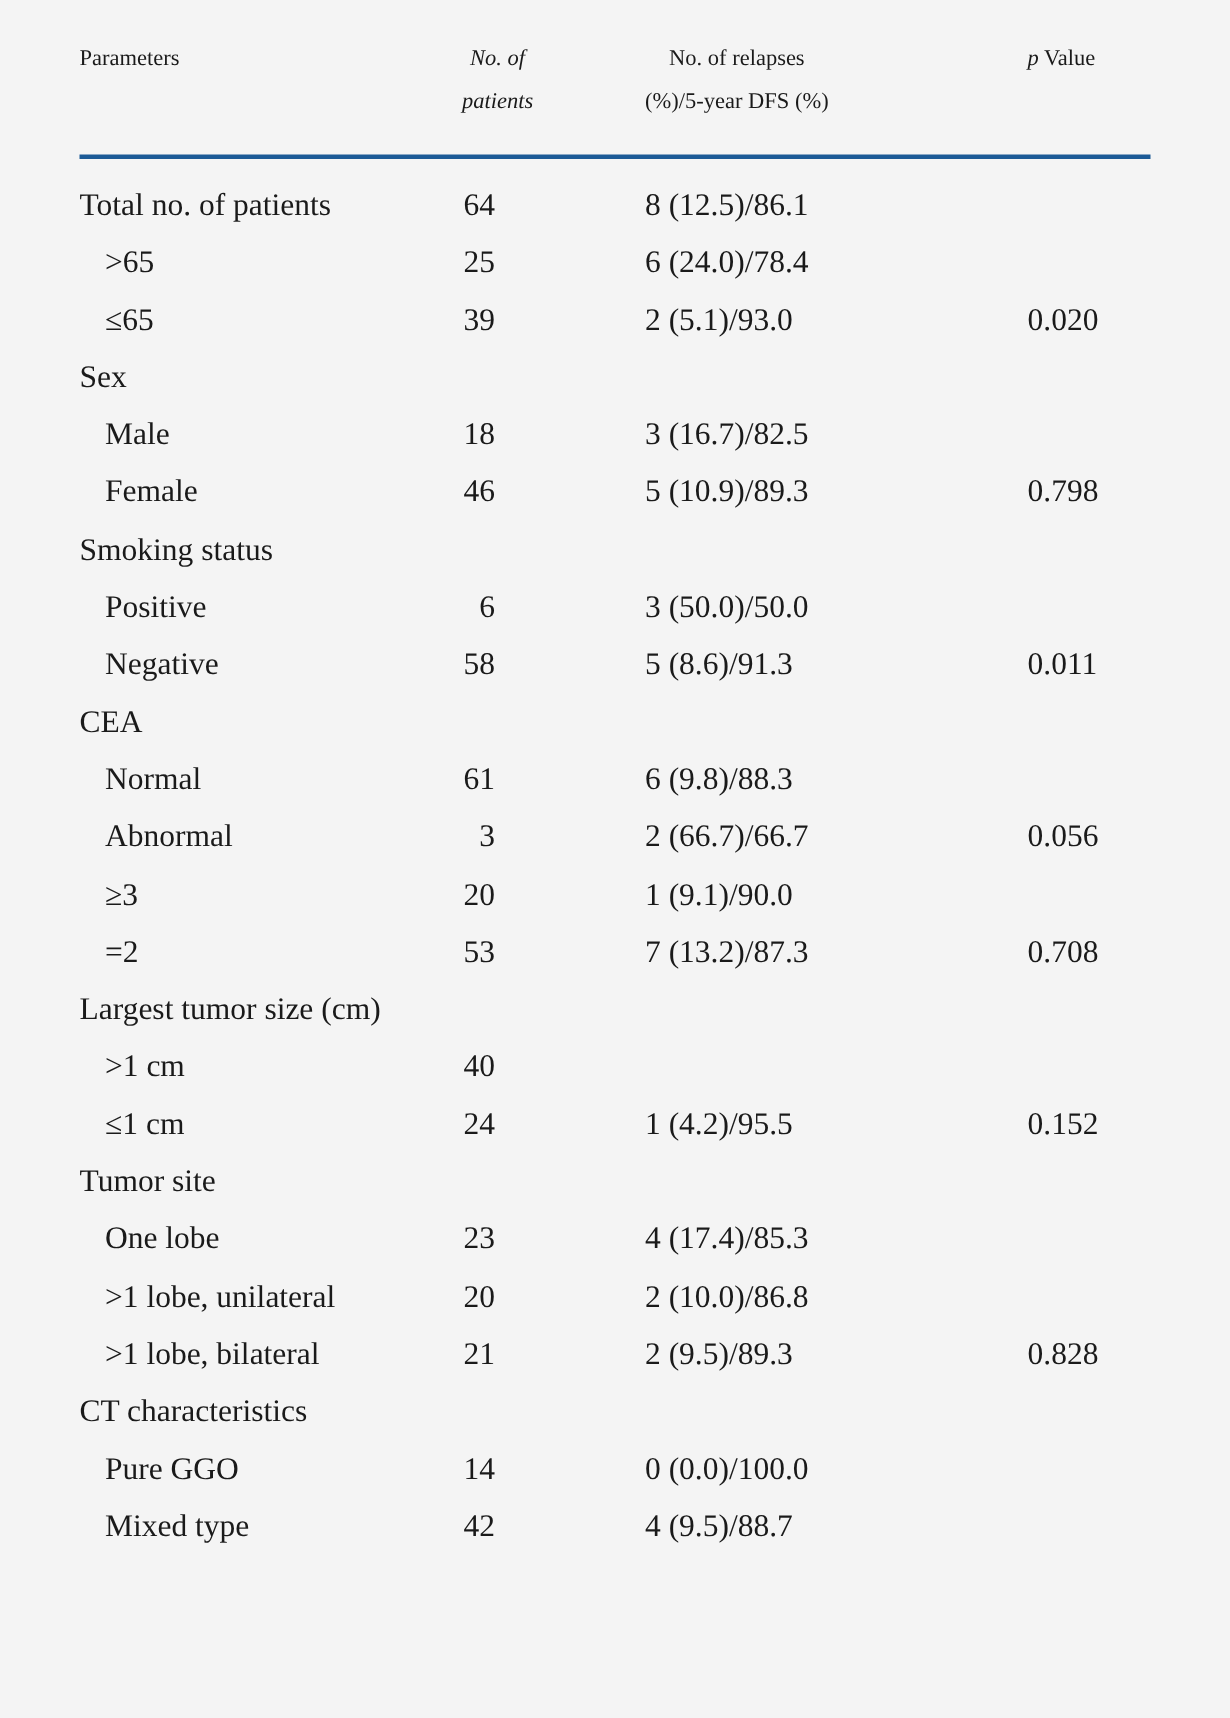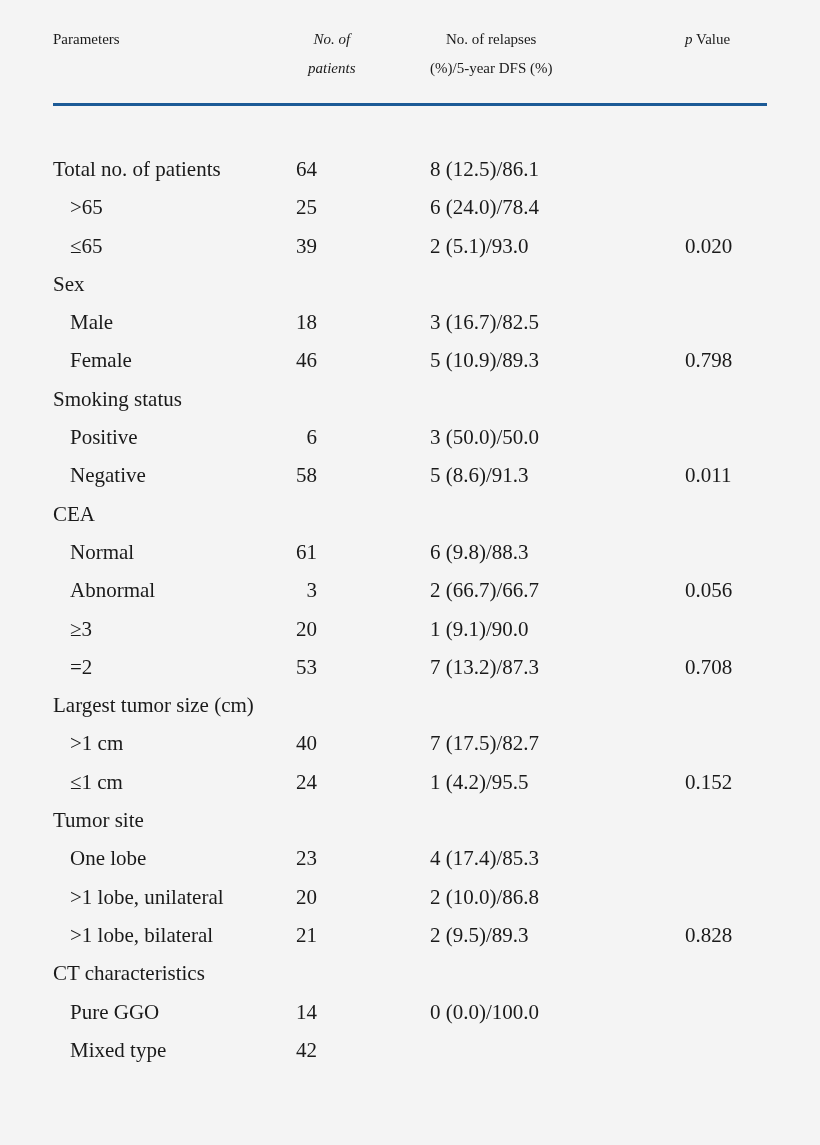--- a/index.html
+++ b/index.html
@@ -8,26 +8,26 @@
     font-family:"Liberation Serif","DejaVu Serif",serif; color:#1a1a1a;
     position:relative;
   }
   .hdr { position:absolute; top:25px; font-size:15px; line-height:29px;text-align:center; }
   .h1 { left:53px; }
   .h2 { left:308px;font-style:italic; }
   .h3 { left:430px; }
   .h4 { left:685px; }
   .h4 i { font-style:italic; }
   .rule { position:absolute; left:53px; top:103px; width:714px; height:3px; background:#1c5a96; }
-  .body { position:absolute; left:0; top:117px; width:652px;margin-top:33px; }
+  .body { position:absolute; left:0; top:117px; width:652px; }
   .row { position:relative; height:38.3px; font-size:21px; line-height:38.3px; }
   .row span { position:absolute; top:0; white-space:nowrap; }
   .c1 { left:53px; }
   .c1.sub { left:70px;text-align:center; }
-  .c2 { left:292px; width:25px; text-align:right; }
+  .c2 { left:305px; width:25px; text-align:right; }
   .c3 { left:430px; }
   .c4 { left:685px; }
 </style>
 </head>
 <body>
 
 <div>
   <div class="hdr h1">Parameters</div>
   <div class="hdr h2">
     <div>No. of</div>
@@ -129,21 +129,20 @@
     </div>
     <div class="row">
       <span class="c1">Largest tumor size (cm)</span>
       <span class="c2"></span>
       <span class="c3"></span>
       <span class="c4"></span>
     </div>
     <div class="row">
       <span class="c1 sub">&gt;1 cm</span>
       <span class="c2">40</span>
-      <span class="c3">7 (17.5)/82.7</span>
       <span class="c4"></span>
     </div>
     <div class="row">
       <span class="c1 sub">≤1 cm</span>
       <span class="c2">24</span>
       <span class="c3">1 (4.2)/95.5</span>
       <span class="c4">0.152</span>
     </div>
     <div class="row">
       <span class="c1">Tumor site</span>
@@ -177,15 +176,16 @@
     </div>
     <div class="row">
       <span class="c1 sub">Pure GGO</span>
       <span class="c2">14</span>
       <span class="c3">0 (0.0)/100.0</span>
       <span class="c4"></span>
     </div>
     <div class="row">
       <span class="c1 sub">Mixed type</span>
       <span class="c2">42</span>
+      <span class="c3">4 (9.5)/88.7</span>
       <span class="c4"></span>
     </div>
   </div>
 
 </body></html>

